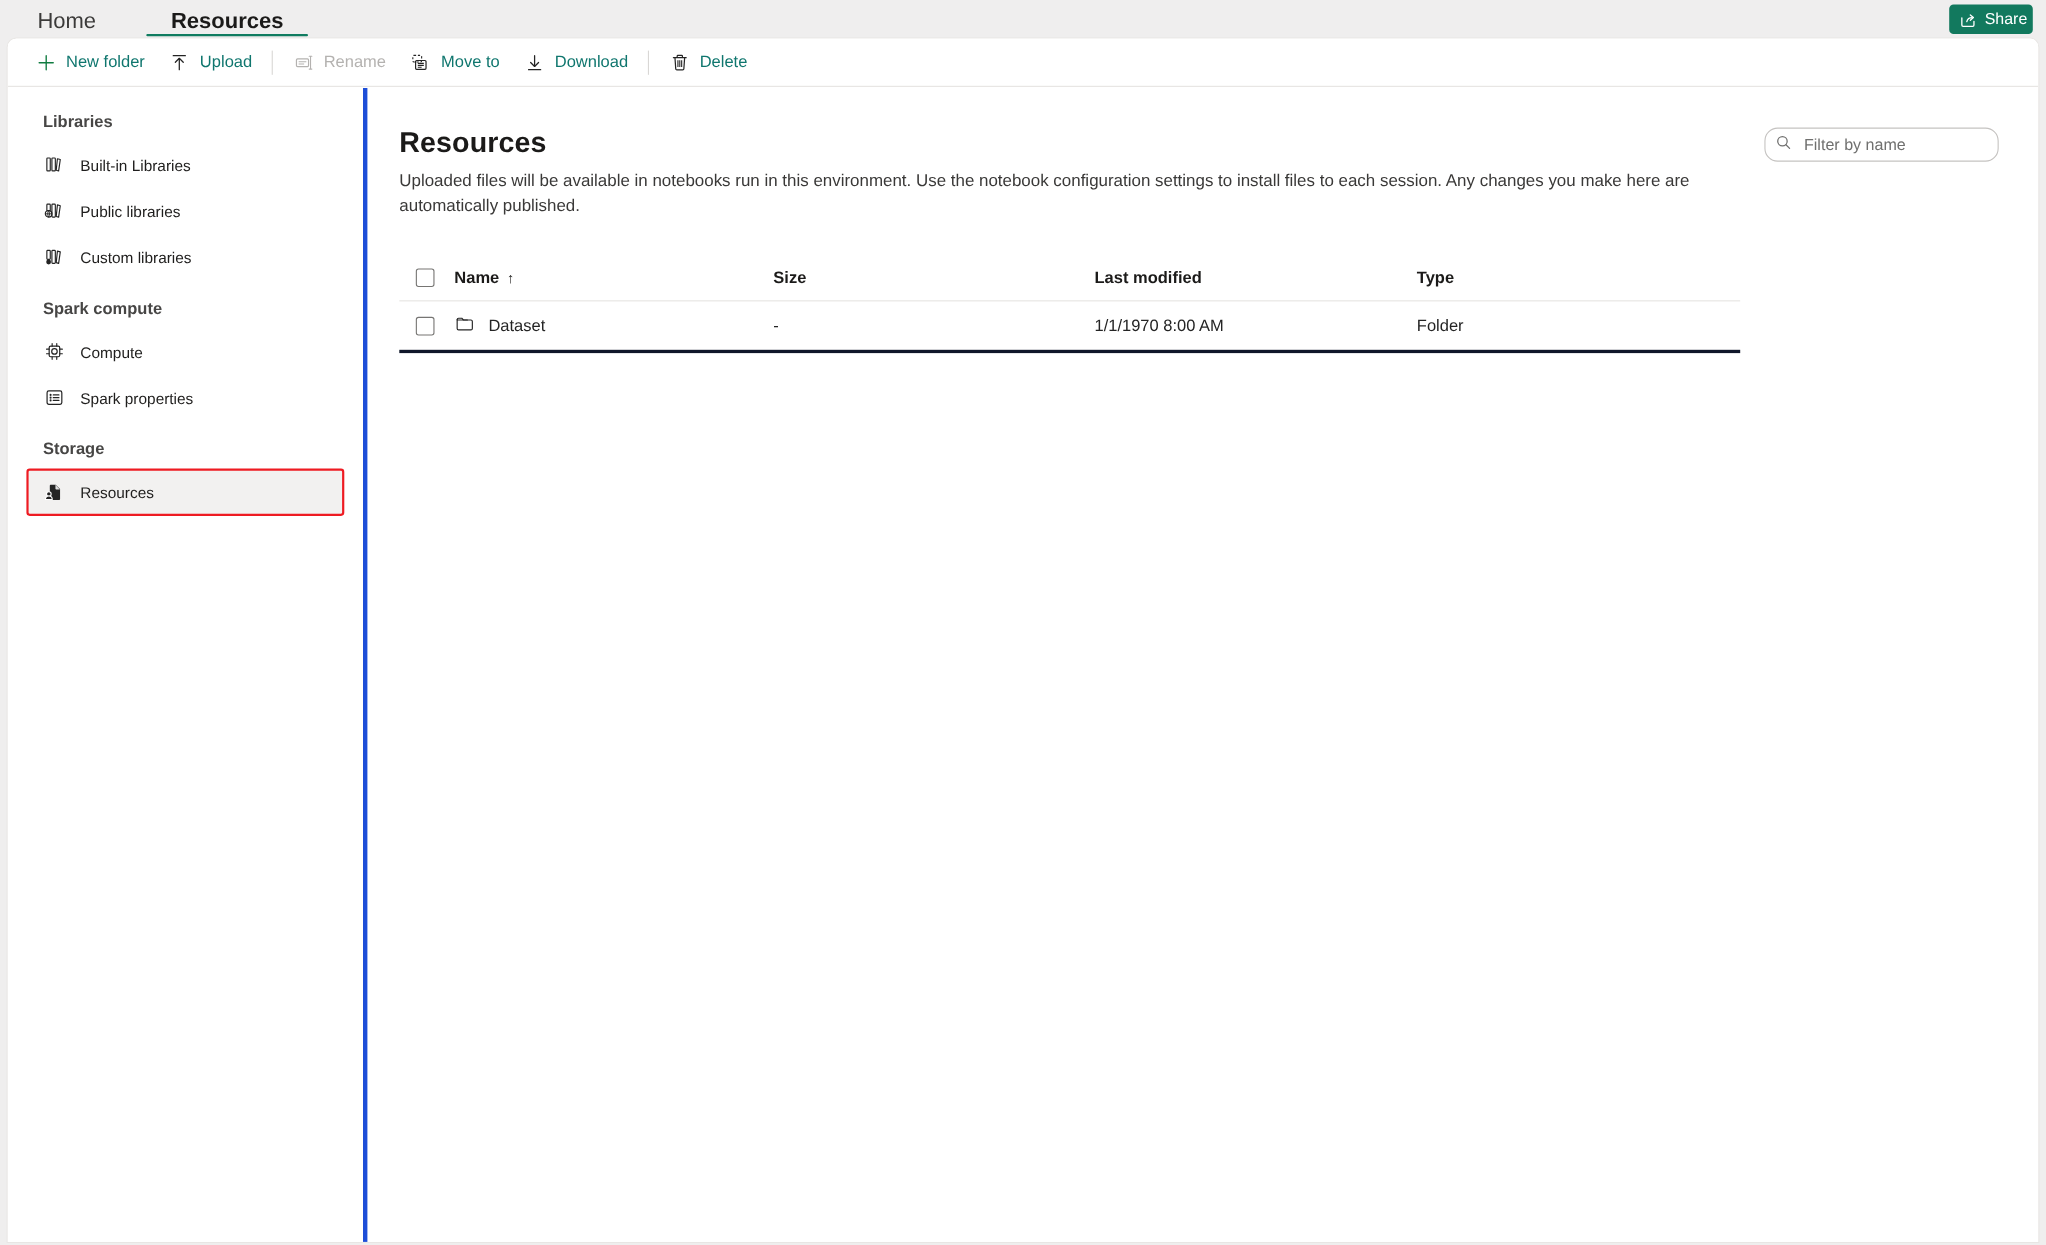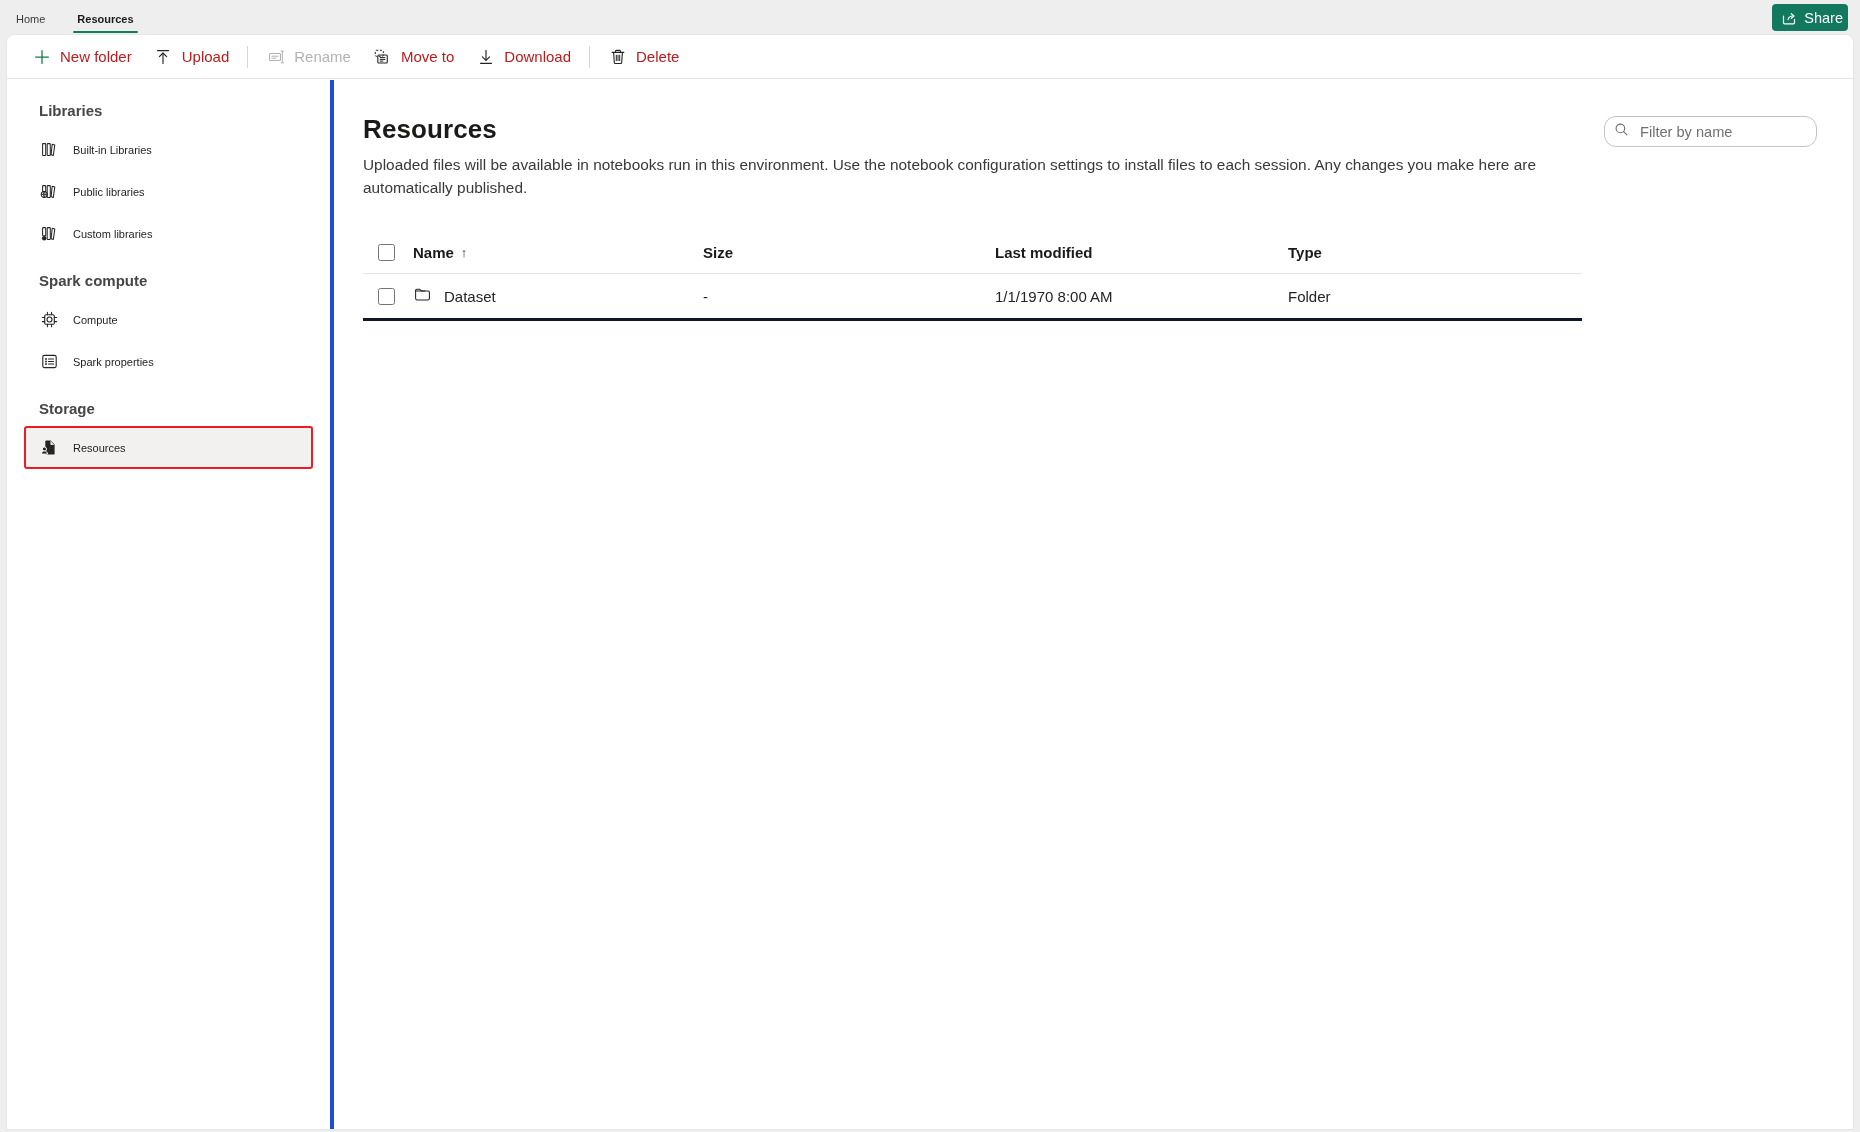--- a/index.html
+++ b/index.html
@@ -12,22 +12,22 @@
   }
 
   
   #tabstrip {
     position: absolute; left: 0; top: 0; width: 1860px; height: 38px;
     background: #efeeee;
     display: flex; align-items: stretch;
   }
   .tab {
     display: flex; align-items: center; justify-content: center;
-    padding: 0 16px; height: 38px;
-    font-size: 11px; color: #3b3a39; position: relative;
+    padding: 0 34px; height: 38px;
+    font-size: 20px; color: #3b3a39; position: relative;
     cursor: pointer; white-space: nowrap;
   }
   .tab .tab-label { line-height: 1; }
   .tab.active .tab-label { color: #1b1a19; font-weight: 700; }
   .tab.active::after {
     content: ""; position: absolute; left: 12px; right: 12px; bottom: 5px;
     height: 2.5px; background: #107c60; border-radius: 2px;
   }
 
   #share-button {
@@ -55,21 +55,21 @@
   #commandbar {
     position: absolute; left: 0; top: 0; width: 100%; height: 44px;
     display: flex; align-items: center;
     padding-left: 14px;
     border-bottom: 1px solid #e6e4e2;
     background: #ffffff;
   }
   .cmd {
     display: flex; align-items: center; gap: 9px;
     height: 32px; padding: 0 11px;
-    font-size: 15px; color: #b91c1c; border-radius: 4px;
+    font-size: 15px; color: #0f766e; border-radius: 4px;
     cursor: pointer; white-space: nowrap; background: none; border: none;
     font-family: "Liberation Sans", sans-serif;
   }
   .cmd.disabled { color: #b4b2b0; cursor: default; }
   .cmd .ico { display: flex; align-items: center; justify-content: center; width: 19px; height: 19px; }
   .cmd-sep { width: 1px; height: 22px; background: #d9d7d5; margin: 0 7px; }
 
   
   #body {
     position: absolute; left: 0; top: 45px; right: 0; bottom: 0;
@@ -83,21 +83,21 @@
   }
   .side-group-title {
     font-size: 15px; color: #474645; font-weight: 600;
     padding: 0 0 0 32px; margin: 18px 0 10px 0;
   }
   .side-group-title.first { margin-top: 0; }
   .side-item {
     display: flex; align-items: center; gap: 14px;
     height: 41px; margin: 1px 18px 1px 18px;
     padding-left: 14px; border-radius: 4px;
-    font-size: 11px; color: #1f1e1d; cursor: pointer;
+    font-size: 14px; color: #1f1e1d; cursor: pointer;
   }
   .side-item .sico { width: 20px; height: 20px; display: flex; align-items: center; justify-content: center; }
   .side-item.selected {
     background: #f2f1f0;
     outline: 2.5px solid #ee1b22;
     outline-offset: -1px;
     border-radius: 2px;
   }
 
   

